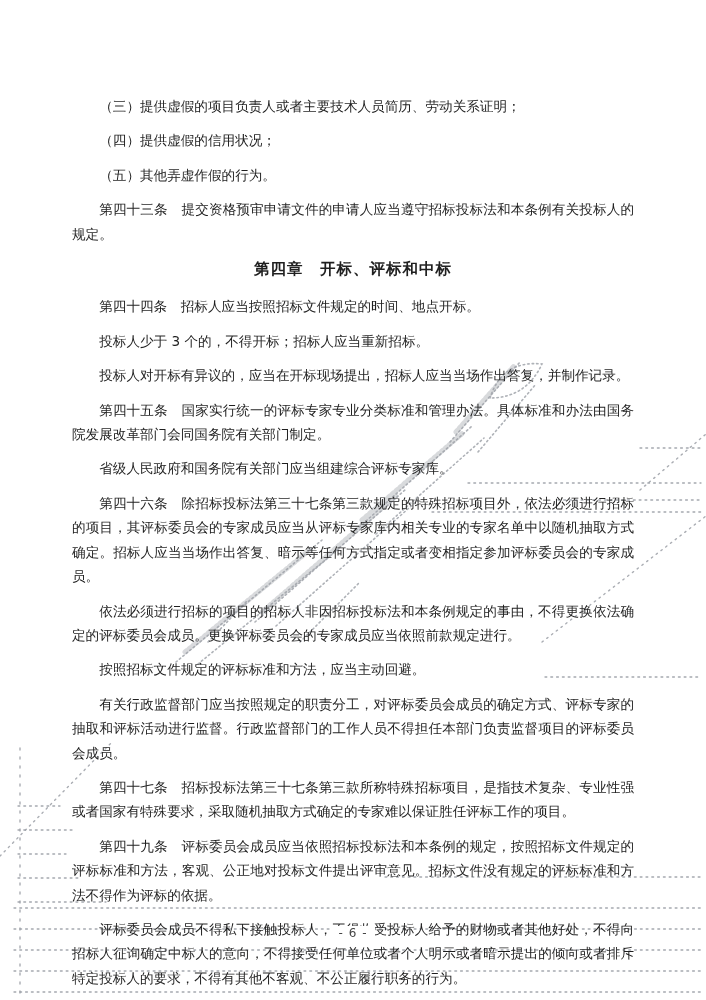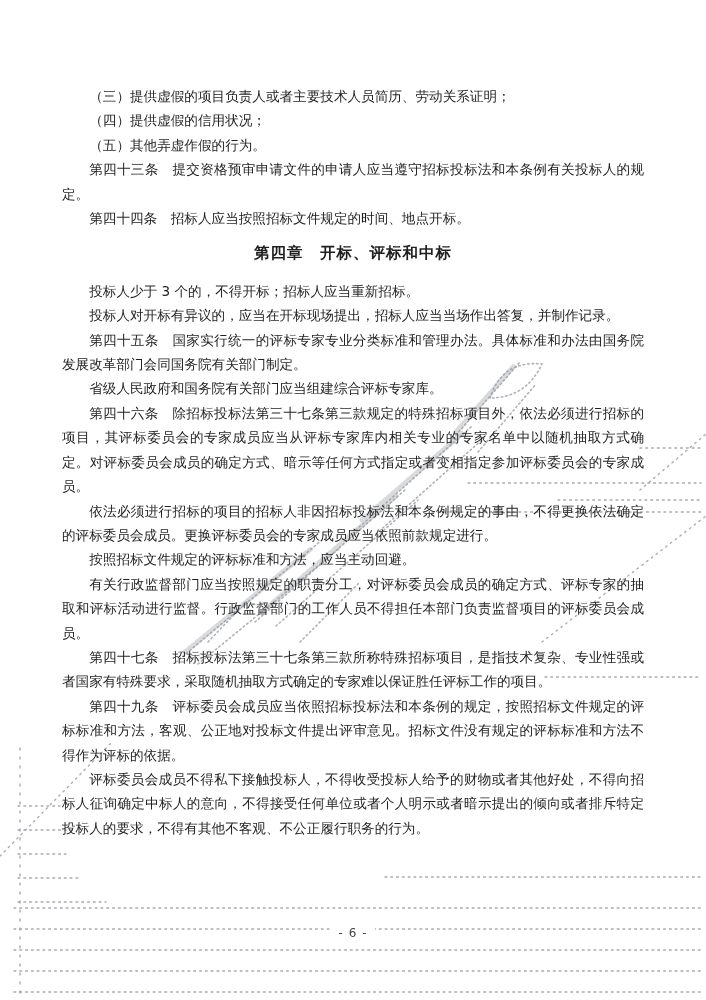--- a/index.html
+++ b/index.html
@@ -24,21 +24,21 @@
     left:62px;top:84px;
     width:582px;
     color:var(--text-color);
     font-size:13.6px;
     line-height:24.4px;
     text-align:justify;
     text-justify:inter-ideograph;
     z-index:2;
   }
   .para{
-    margin:0;
+    margin:10px;
     text-indent:2em;
   }
   .para.heading{
     text-indent:0;
     text-align:center;
     font-weight:bold;
     font-size:15.5px;
     letter-spacing:1px;
     margin:11px 0 13px 0;
   }
@@ -121,27 +121,27 @@
 
       <path d="M 20 748 V 996" stroke-width="1.4" stroke-dasharray="2 7" opacity="0.85"></path>
     </g>
   </svg>
 
   <div class="content">
       <p class="para body">（三）提供虚假的项目负责人或者主要技术人员简历、劳动关系证明；</p>
       <p class="para body">（四）提供虚假的信用状况；</p>
       <p class="para body">（五）其他弄虚作假的行为。</p>
       <p class="para body">第四十三条　提交资格预审申请文件的申请人应当遵守招标投标法和本条例有关投标人的规定。</p>
+      <p class="para heading">第四章　开标、评标和中标</p>
       <p class="para body">第四十四条　招标人应当按照招标文件规定的时间、地点开标。</p>
-      <p class="para heading">第四章　开标、评标和中标</p>
       <p class="para body">投标人少于 3 个的，不得开标；招标人应当重新招标。</p>
       <p class="para body">投标人对开标有异议的，应当在开标现场提出，招标人应当当场作出答复，并制作记录。</p>
       <p class="para body">第四十五条　国家实行统一的评标专家专业分类标准和管理办法。具体标准和办法由国务院发展改革部门会同国务院有关部门制定。</p>
       <p class="para body">省级人民政府和国务院有关部门应当组建综合评标专家库。</p>
-      <p class="para body">第四十六条　除招标投标法第三十七条第三款规定的特殊招标项目外，依法必须进行招标的项目，其评标委员会的专家成员应当从评标专家库内相关专业的专家名单中以随机抽取方式确定。对评标委员会成员的确定方式、暗示等任何方式指定或者变相指定参加评标委员会的专家成员。</p>
+      <p class="para body">第四十六条　除招标投标法第三十七条第三款规定的特殊招标项目外，依法必须进行招标的项目，其评标委员会的专家成员应当从评标专家库内相关专业的专家名单中以随机抽取方式确定。招标人应当当场作出答复、暗示等任何方式指定或者变相指定参加评标委员会的专家成员。</p>
       <p class="para body">依法必须进行招标的项目的招标人非因招标投标法和本条例规定的事由，不得更换依法确定的评标委员会成员。更换评标委员会的专家成员应当依照前款规定进行。</p>
       <p class="para body">按照招标文件规定的评标标准和方法，应当主动回避。</p>
       <p class="para body">有关行政监督部门应当按照规定的职责分工，对评标委员会成员的确定方式、评标专家的抽取和评标活动进行监督。行政监督部门的工作人员不得担任本部门负责监督项目的评标委员会成员。</p>
       <p class="para body">第四十七条　招标投标法第三十七条第三款所称特殊招标项目，是指技术复杂、专业性强或者国家有特殊要求，采取随机抽取方式确定的专家难以保证胜任评标工作的项目。</p>
       <p class="para body">第四十九条　评标委员会成员应当依照招标投标法和本条例的规定，按照招标文件规定的评标标准和方法，客观、公正地对投标文件提出评审意见。招标文件没有规定的评标标准和方法不得作为评标的依据。</p>
       <p class="para body">评标委员会成员不得私下接触投标人，不得收受投标人给予的财物或者其他好处，不得向招标人征询确定中标人的意向，不得接受任何单位或者个人明示或者暗示提出的倾向或者排斥特定投标人的要求，不得有其他不客观、不公正履行职务的行为。</p>
     </div>
 
   <div class="page-number">
     <span>- 6 -</span>

